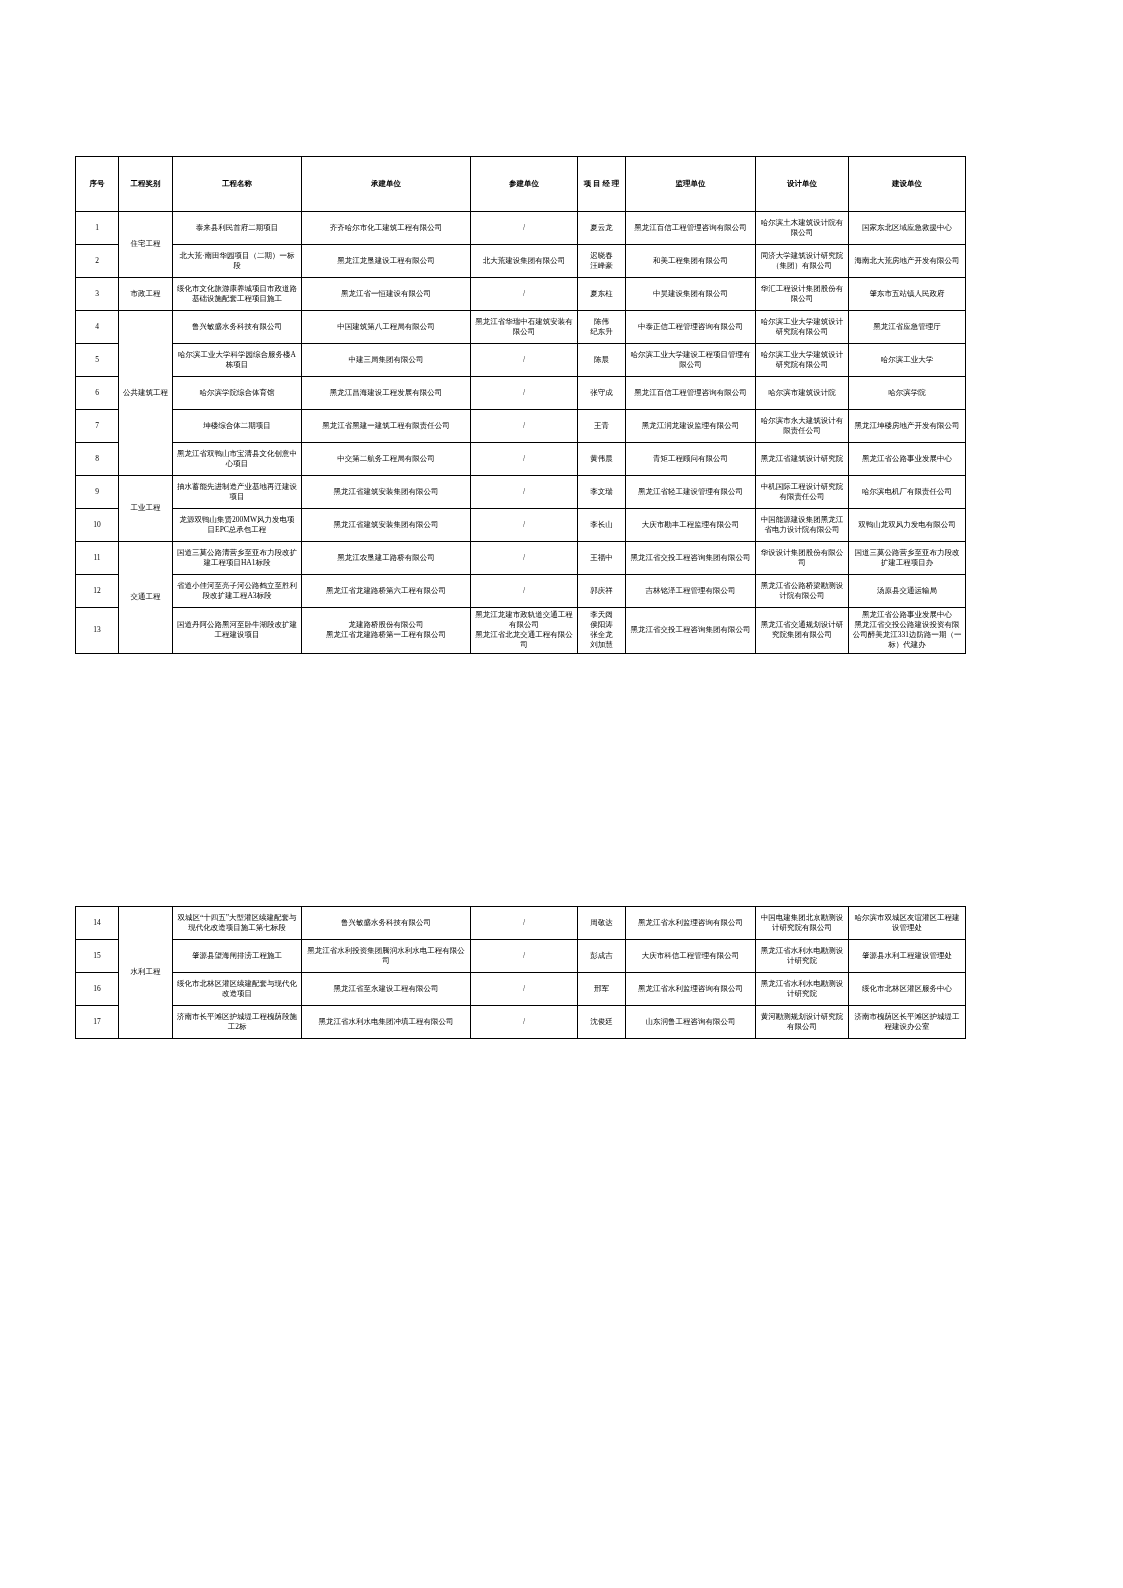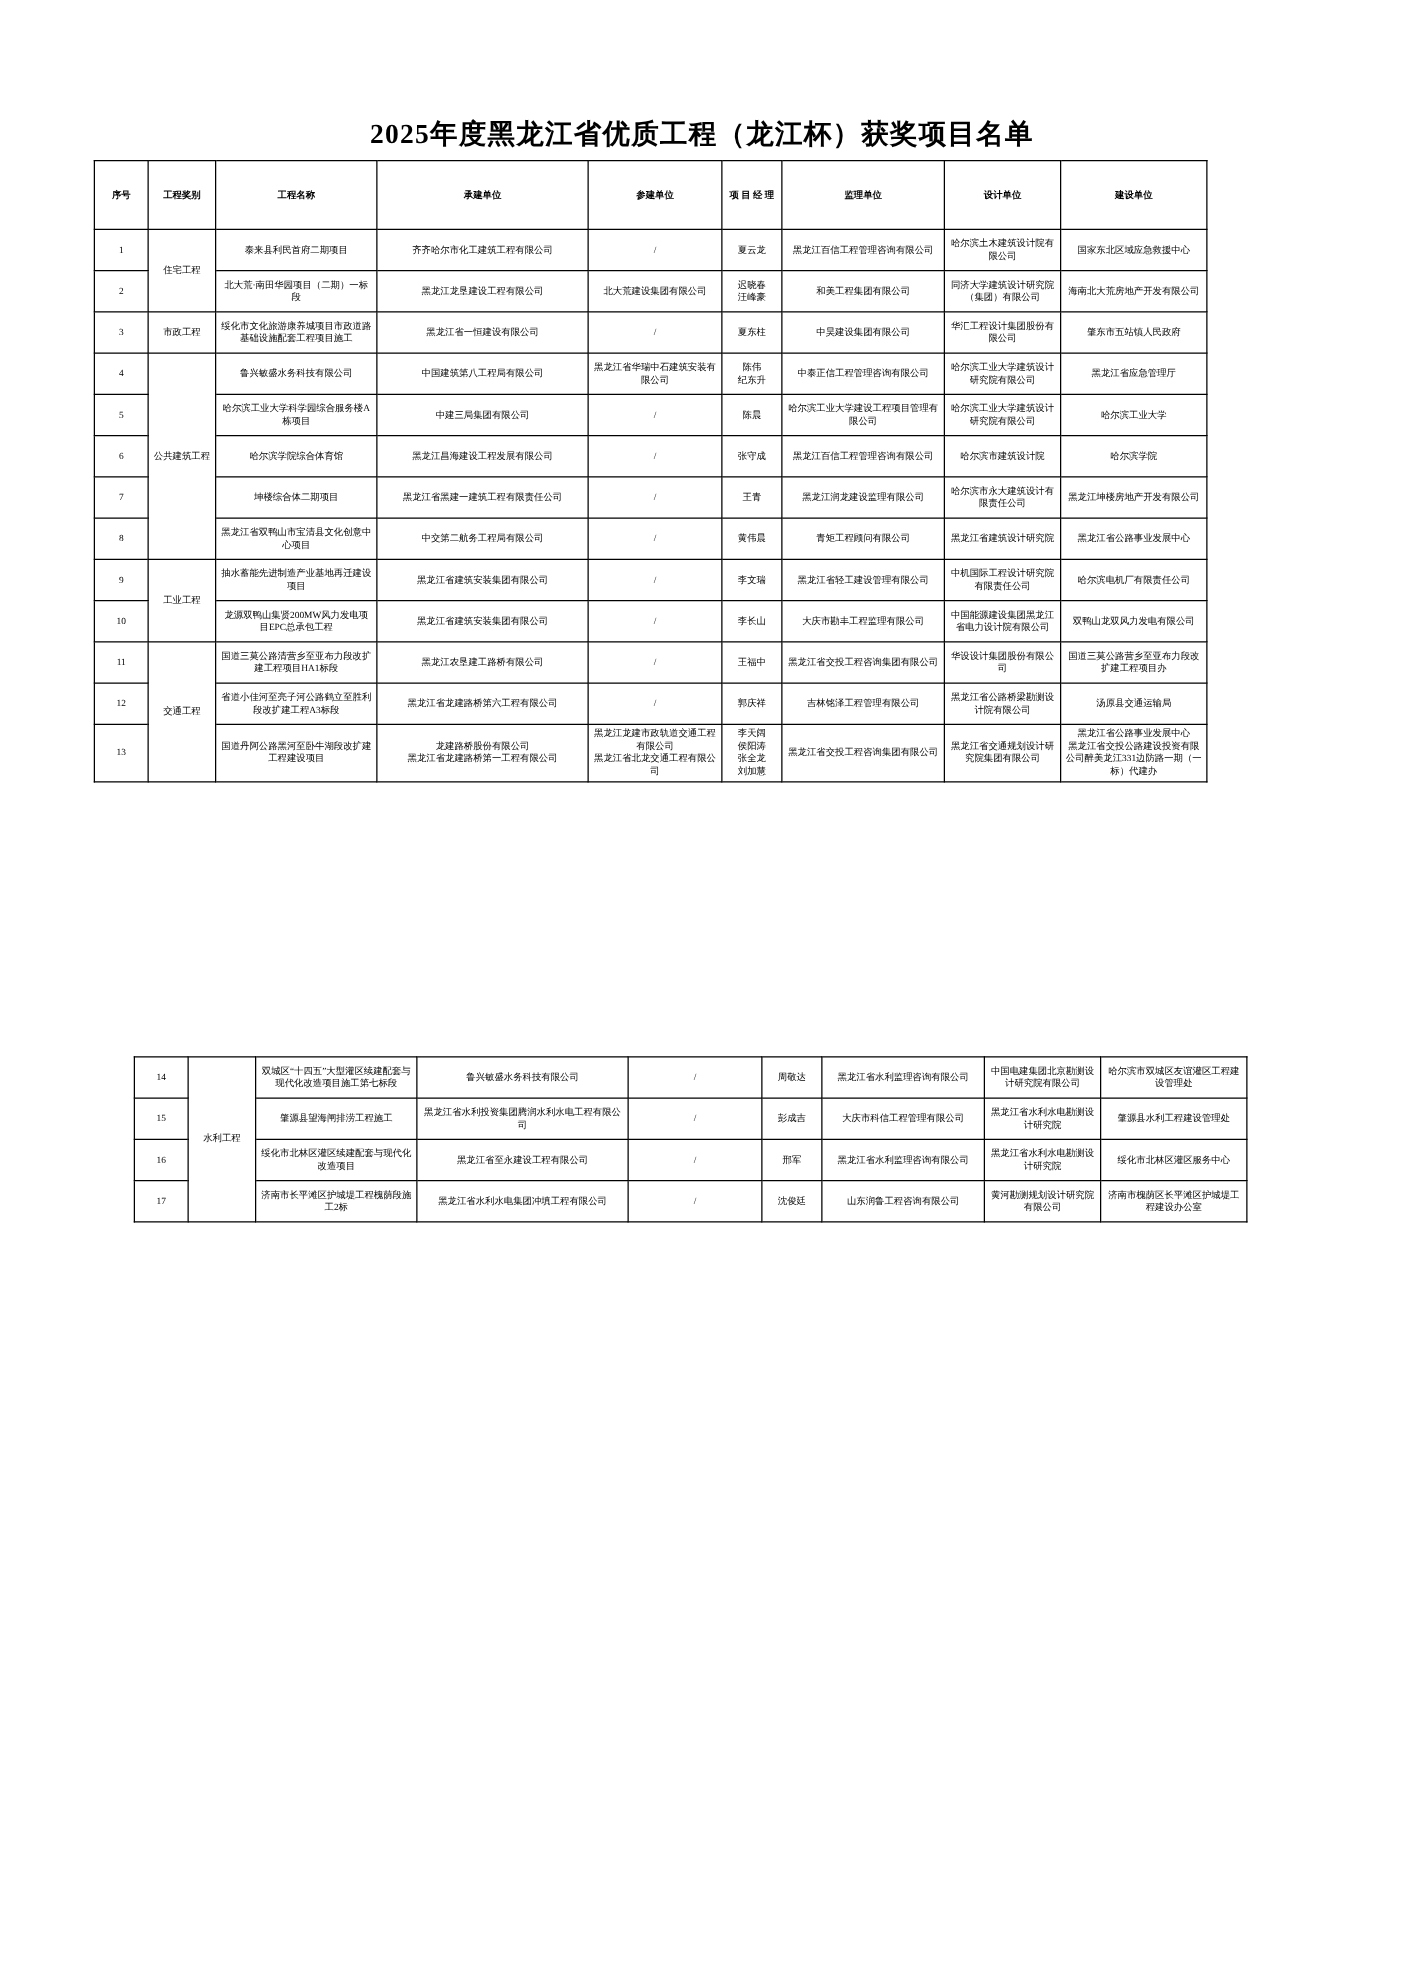--- a/index.html
+++ b/index.html
@@ -21,22 +21,22 @@
   }
   table.award{
     position:absolute;
     left:75px;
     border-collapse:collapse;
     table-layout:fixed;
     width:890px;
     font-size:7.5px;
     line-height:1.35;
   }
-  #table1{top:128px;}
-  #table2{top:845px;margin-left:32px;}
+  #table1{top:156px;}
+  #table2{top:906px;}
   table.award th, table.award td{
     border:1px solid #000;
     padding:2px 3px;
     text-align:center;
     vertical-align:middle;
     word-break:break-all;
     white-space:pre-line;
   }
   table.award th{
     height:50px;
@@ -52,21 +52,20 @@
   col.c-mgr{width:48px;}
   col.c-sup{width:130px;}
   col.c-des{width:93px;}
   col.c-own{width:117px;}
 </style>
 </head>
 <body>
 
 <div class="sheet">
 
-  <div class="doc-title">2025年度黑龙江省优质工程（龙江杯）获奖项目名单</div>
 
   <table class="award" id="table1">
     <colgroup>
       <col class="c-no">
         <col class="c-cat">
         <col class="c-name">
         <col class="c-builder">
       <col class="c-part">
         <col class="c-mgr">
         <col class="c-sup">

